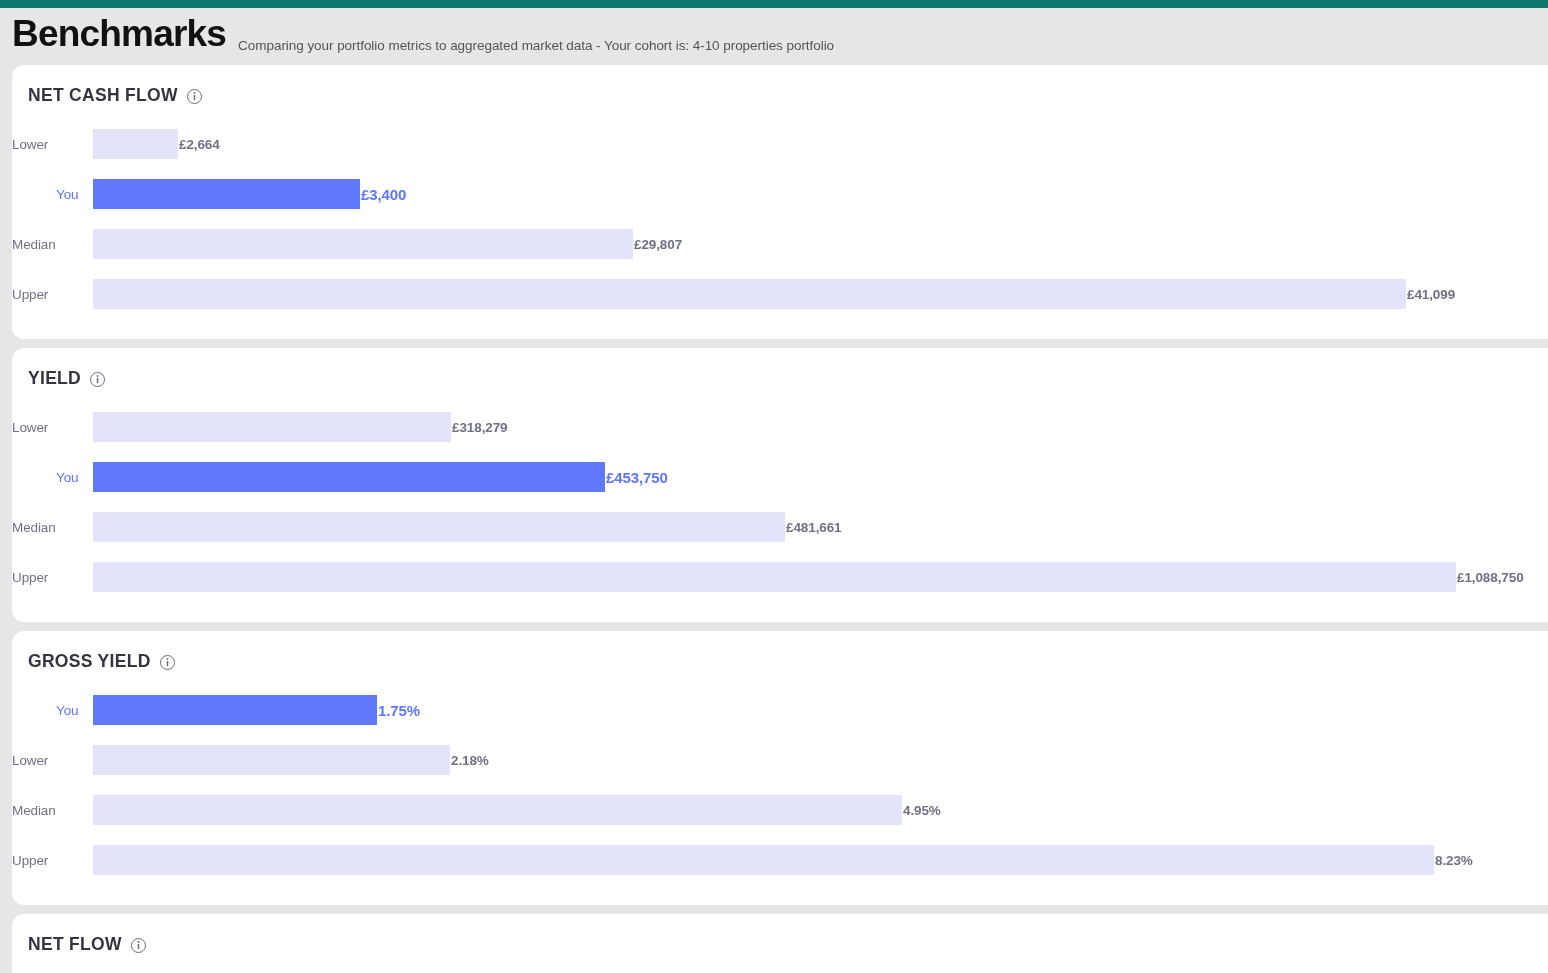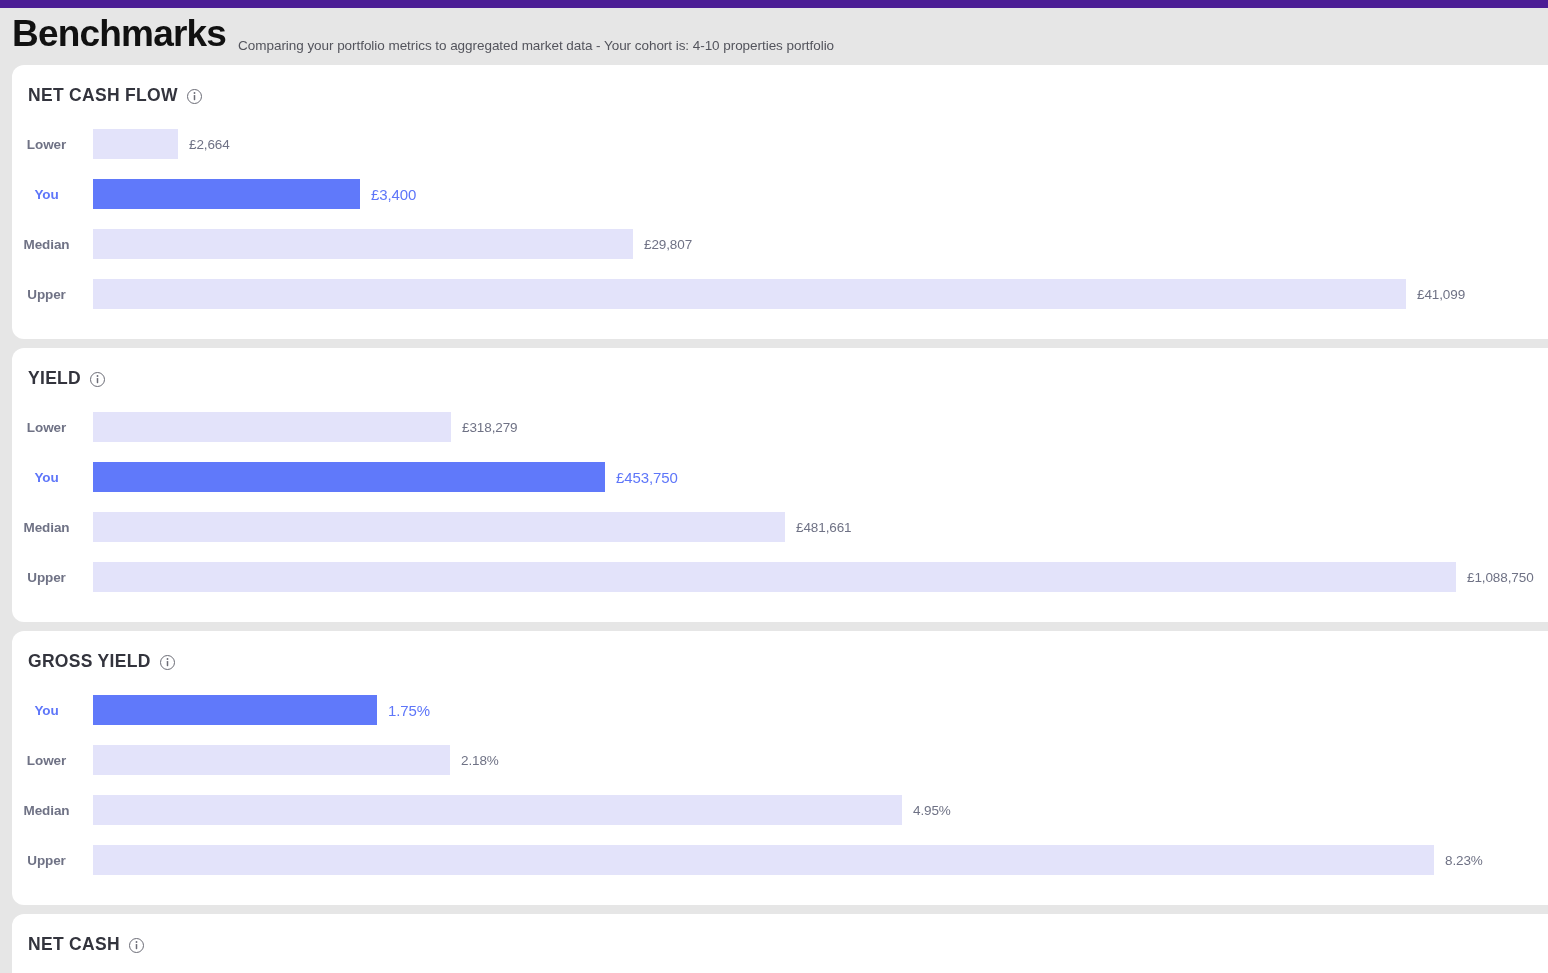--- a/index.html
+++ b/index.html
@@ -15,21 +15,21 @@
     font-family: "Liberation Sans", sans-serif;
     background: #ffffff;
     color: #2e3246;
     -webkit-font-smoothing: antialiased;
   }
 
   #page {
     position: relative;
     width: 1548px;
     height: 973px;
-    background: #4c1d95;
+    background: #0f766e;
     overflow: hidden;
   }
 
   
   .header {
     position: absolute;
     left: 0;
     top: 8px;
     width: 1548px;
     height: 51px;
@@ -115,52 +115,52 @@
     position: relative;
     height: 50px;
     display: flex;
     align-items: center;
   }
 
   .row-label {
     position: absolute;
     left: 0;
     width: 69px;
-    text-align: center;
+    text-align: left;
     font-size: 13.5px;
-    font-weight: bold;
+    font-weight: normal;
     color: #6f7285;
     letter-spacing: -0.1px;
     white-space: nowrap;
   }
 
-  .row.you .row-label { color: #5e76f9; }
+  .row.you .row-label { color: #5e76f9; padding-left: 44px; }
 
   .bar-wrap {
     position: absolute;
     left: 81px;
     top: 10px;
     height: 30px;
     display: flex;
     align-items: center;
   }
 
   .bar {
     height: 30px;
     background: #e3e3fa;
     flex: 0 0 auto;
   }
 
   .row.you .bar { background: #6079fa; }
 
   .bar-value {
     font-size: 13.5px;
-    font-weight: normal;
+    font-weight: bold;
     color: #6f7285;
-    margin-left: 11px;
+    margin-left: 1px;
     white-space: nowrap;
     letter-spacing: -0.1px;
   }
 
   .row.you .bar-value {
     color: #5e76f9;
     font-size: 15px;
   }
 </style>
 </head>
@@ -292,21 +292,21 @@
             <span class="row-label">Upper</span>
             <div class="bar-wrap">
               <div class="bar" style="width: 1341px;"></div>
               <span class="bar-value">8.23%</span>
             </div>
           </div>
         </div>
       </div>
       <div class="card">
         <div class="card-header">
-          <span class="card-title">NET CASH</span>
+          <span class="card-title">NET FLOW</span>
           <span class="info-icon">
             <svg width="13" height="13" viewBox="0 0 13 13">
               <circle cx="6.5" cy="3.0" r="0.95" fill="#6b6c76"></circle>
               <rect x="5.75" y="5.0" width="1.5" height="5.2" rx="0.6" fill="#6b6c76"></rect>
             </svg>
           </span>
         </div>
         <div class="rows">
           <div class="row"></div>
         </div>

